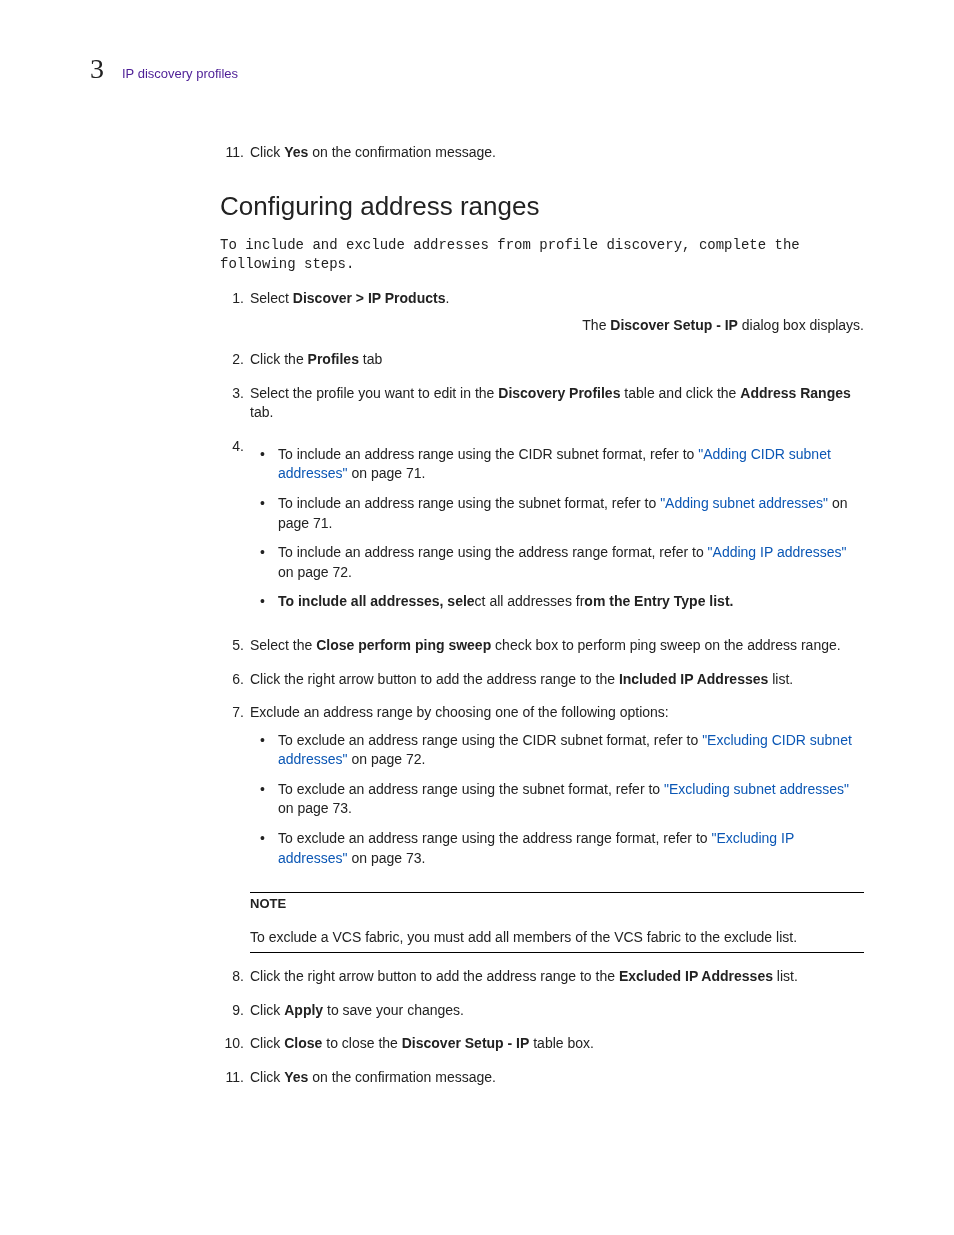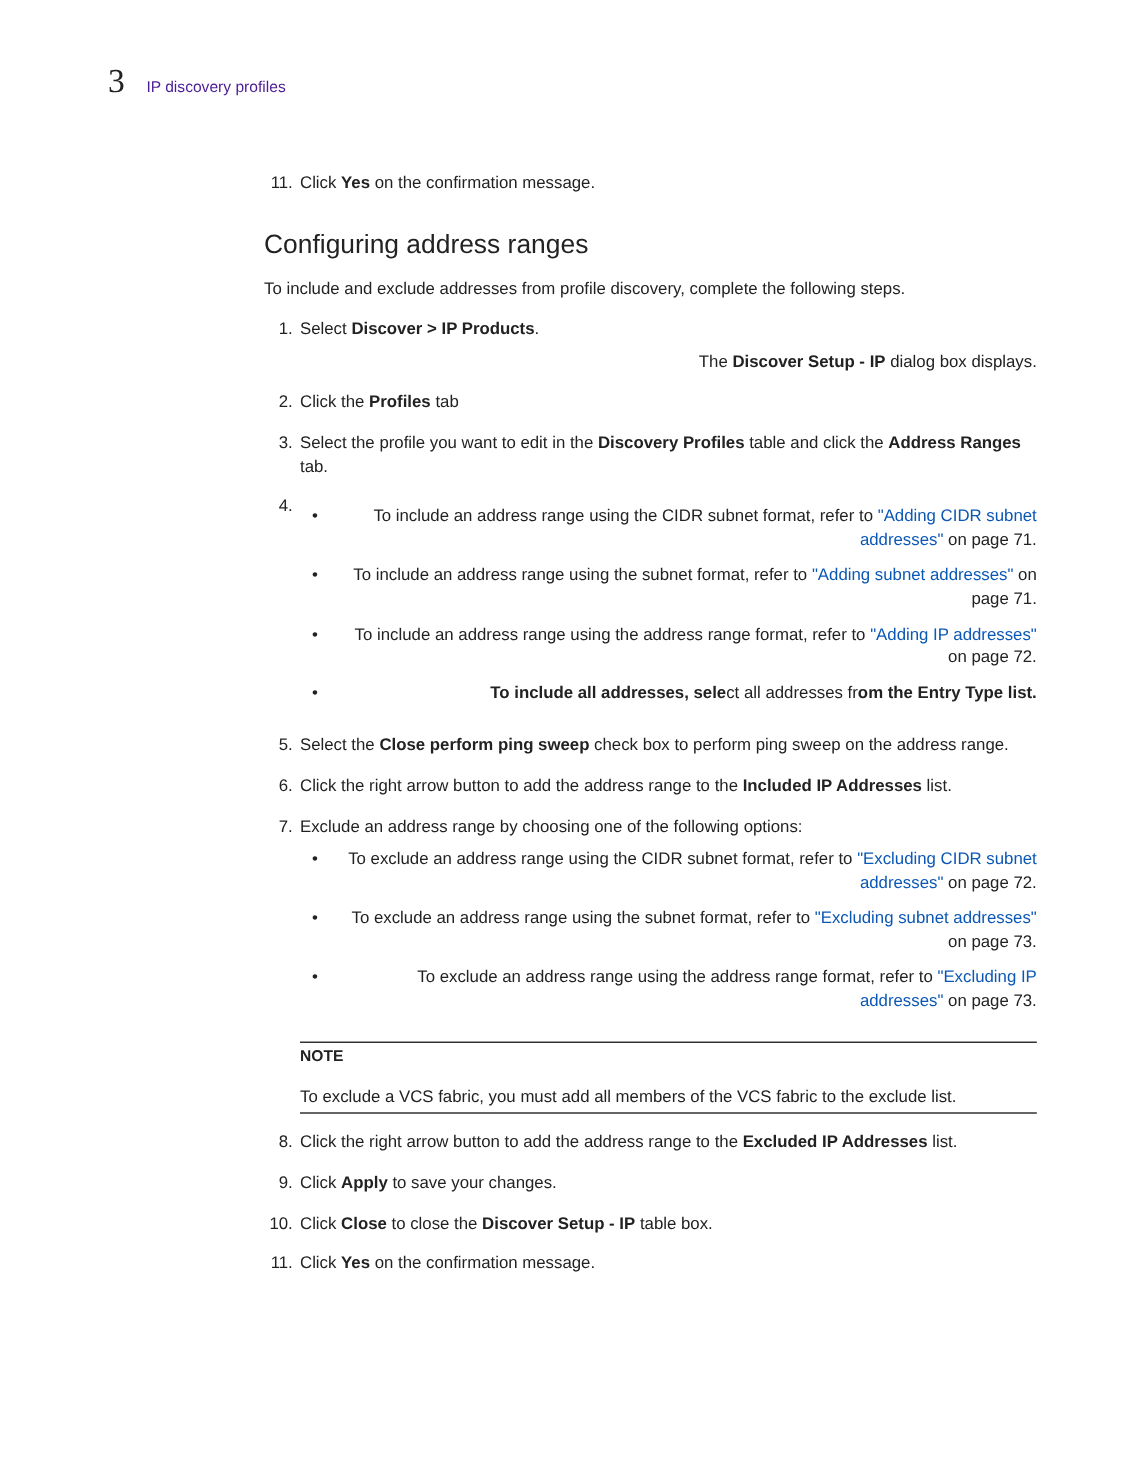--- a/index.html
+++ b/index.html
@@ -49,34 +49,34 @@
   }
   .step-body {
     flex: 1;
   }
   .step-body .subpara {
     margin-top: 8px;
     text-align: right;
   }
   h2.section-heading {
     font-family: Arial, Helvetica, sans-serif;
-    font-size: 22px;
+    font-size: 26px;
     font-weight: normal;
     margin: 28px 0 14px 0;
     font-stretch: condensed;
   }
   .intro {
     margin-bottom: 14px;
     line-height: 1.4;
+    font-family: Liberation Mono, monospace;
   }
   .bullet-list {
     margin: 8px 0 0 0;
     padding: 0;
     list-style: none;
-    text-align: right;
   }
   .bullet-list li {
     position: relative;
     padding-left: 28px;
     margin-bottom: 10px;
     line-height: 1.4;
   }
   .bullet-list li::before {
     content: "•";
     position: absolute;

